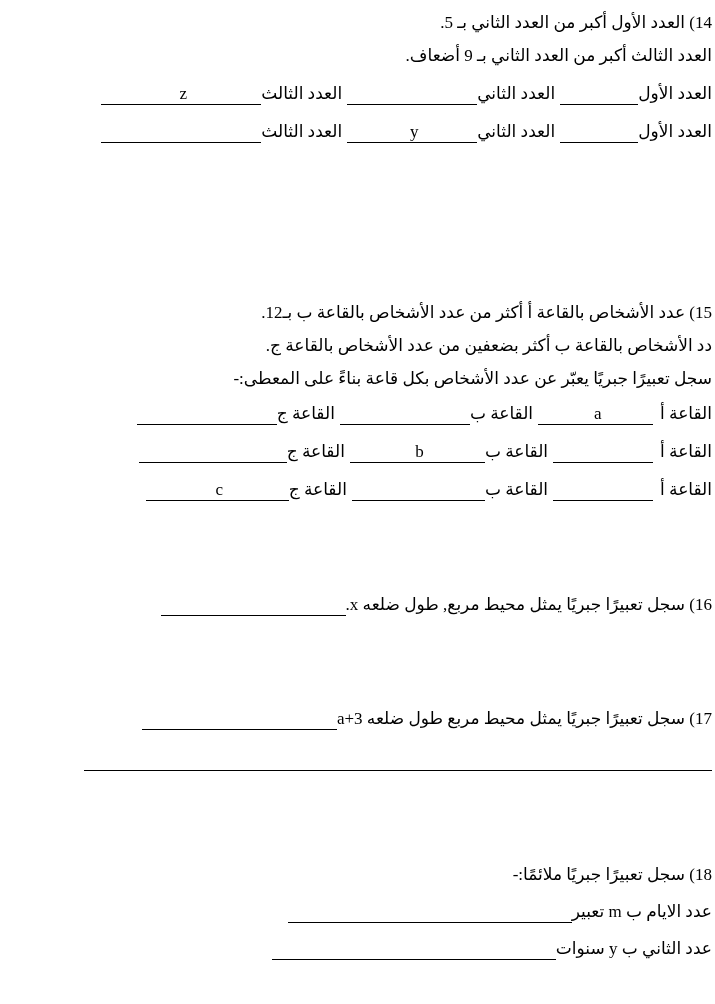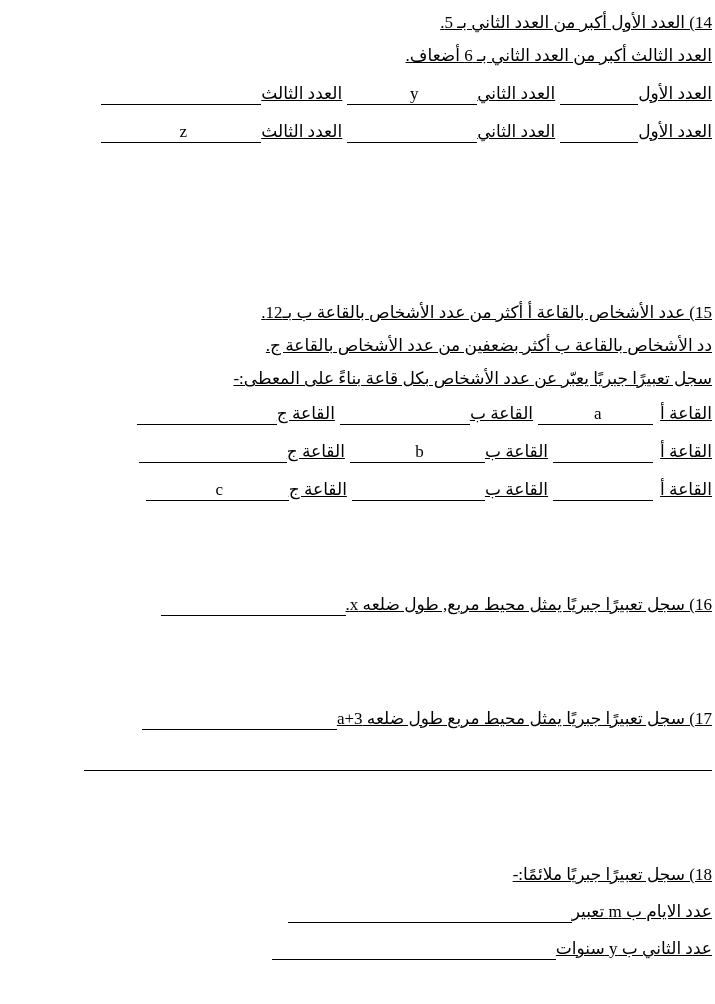--- a/index.html
+++ b/index.html
@@ -5,21 +5,21 @@
   html,body{margin:0;padding:0;}
   body{
     width:715px;height:1004px;
     background:#ffffff;color:#000000;
     font-family:"Liberation Serif","DejaVu Sans",serif;
     font-size:17px;
     direction:rtl;
     position:relative;
     overflow:hidden;
   }
-  .sec{position:absolute;right:3px;left:0;text-align:right;text-decoration:underline;}
+  .sec{position:absolute;right:3px;left:0;text-align:right;}
   p.ln{margin:0;line-height:33px;white-space:nowrap;}
   .rows{margin:0;}
   .row{height:38px;line-height:38px;white-space:nowrap;}
   .lbl{display:inline;}
   .blank{
     display:inline-block;
     border-bottom:1px solid #000;
     text-align:center;
     height:21px;line-height:21px;
     margin:0 0 0 5px;           
@@ -49,24 +49,24 @@
   #q16{top:588px;margin-left:32px;}
   #q17{top:702px;}
   #q18{top:856px;}
   #q18 p.ln{line-height:37px;text-align:right;}
 </style>
 </head>
 <body>
 
 <section class="sec" id="q14">
   <p class="ln">14) العدد الأول أكبر من العدد الثاني بـ 5.</p>
-  <p class="ln">العدد الثالث أكبر من العدد الثاني بـ 6 أضعاف.</p>
+  <p class="ln">العدد الثالث أكبر من العدد الثاني بـ 9 أضعاف.</p>
   <div class="rows">
+    <div class="row"><span class="lbl">العدد الأول</span><span class="blank" style="width:78px"><span class="var"></span></span><span class="lbl">العدد الثاني</span><span class="blank" style="width:130px"><span class="var"></span></span><span class="lbl">العدد الثالث</span><span class="blank last" style="width:160px"><span class="var">z</span></span></div>
     <div class="row"><span class="lbl">العدد الأول</span><span class="blank" style="width:78px"><span class="var"></span></span><span class="lbl">العدد الثاني</span><span class="blank" style="width:130px"><span class="var">y</span></span><span class="lbl">العدد الثالث</span><span class="blank last" style="width:160px"><span class="var"></span></span></div>
-    <div class="row"><span class="lbl">العدد الأول</span><span class="blank" style="width:78px"><span class="var"></span></span><span class="lbl">العدد الثاني</span><span class="blank" style="width:130px"><span class="var"></span></span><span class="lbl">العدد الثالث</span><span class="blank last" style="width:160px"><span class="var">z</span></span></div>
   </div>
 </section>
 
 <section class="sec" id="q15">
   <p class="ln">15) عدد الأشخاص بالقاعة أ أكثر من عدد الأشخاص بالقاعة ب بـ12.</p>
   <p class="ln">دد الأشخاص بالقاعة ب أكثر بضعفين من عدد الأشخاص بالقاعة ج.</p>
   <p class="ln">سجل تعبيرًا جبريًا يعبّر عن عدد الأشخاص بكل قاعة بناءً على المعطى:-</p>
   <div class="rows">
     <div class="row"><span class="lbl">القاعة أ</span><span class="blank gapR" style="width:115px"><span class="var">a</span></span><span class="lbl">القاعة ب</span><span class="blank" style="width:130px"><span class="var"></span></span><span class="lbl">القاعة ج</span><span class="blank last" style="width:140px"><span class="var"></span></span></div>
     <div class="row"><span class="lbl">القاعة أ</span><span class="blank gapR" style="width:100px"><span class="var"></span></span><span class="lbl">القاعة ب</span><span class="blank" style="width:135px"><span class="var">b</span></span><span class="lbl">القاعة ج</span><span class="blank last" style="width:148px"><span class="var"></span></span></div>

